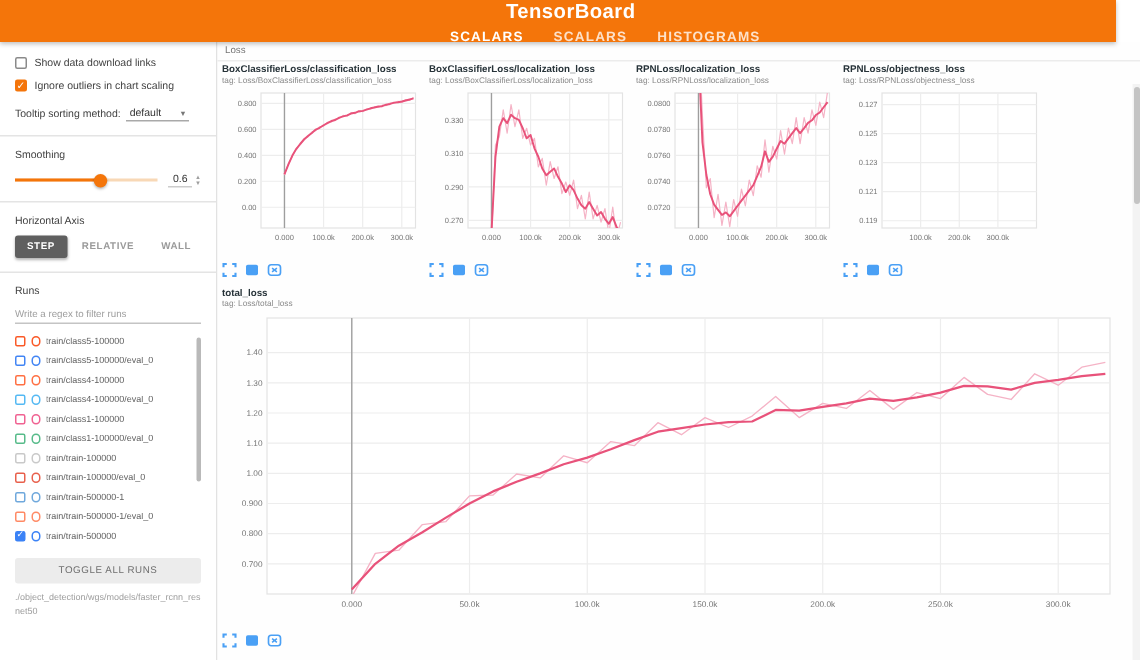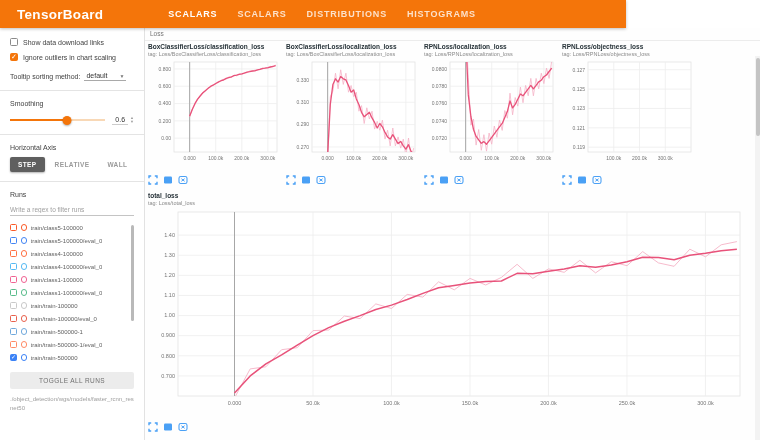--- a/index.html
+++ b/index.html
@@ -1,22 +1,22 @@
 <!DOCTYPE html>
 <html><head>
 <meta charset="utf-8">
 <style>
   * { margin:0; padding:0; box-sizing:border-box; }
   body { font-family:"Liberation Sans", sans-serif; background:#e9e9e9; }
   .app { position:relative; width:760px; height:440px; background:#fff; overflow:hidden; }
 
   
-  header { position:absolute; top:0; left:0; width:626px; height:28px;
+  header { position:absolute; top:0; left:0; width:744px; height:28px;
            background:#f4750a; display:flex; align-items:center; z-index:5;
-           box-shadow:0 1px 3px rgba(0,0,0,.25); }
+           box-shadow:0 1px 3px rgba(0,0,0,.25);flex-direction:column; }
   .logo { color:#fff; font-size:13.5px; font-weight:700; padding-left:17px; letter-spacing:.3px; }
   nav { display:flex; margin-left:63px; gap:16px; }
   .tab { font-size:9px; font-weight:700; letter-spacing:.8px; color:rgba(255,255,255,.78);
          cursor:pointer; padding:4px 2px; }
   .tab.active { color:#fff; }
 
   
   aside { position:absolute; top:28px; left:0; width:145px; height:412px;
           background:#fff; border-right:1px solid #e2e2e2; padding:10px 10px 6px 10px;
           font-size:7px; color:#424242; }
@@ -80,21 +80,20 @@
 </head>
 <body>
 
 <div class="app">
 
   <header>
     <div class="logo">TensorBoard</div>
     <nav>
       <div class="tab active">SCALARS</div>
       <div class="tab">SCALARS</div>
-      <div class="tab">DISTRIBUTIONS</div>
       <div class="tab">HISTOGRAMS</div>
     </nav>
   </header>
 
   <aside>
     <div class="check-row">
       <span class="cbox setting-check"></span>
       <span>Show data download links</span>
     </div>
     <div class="check-row">

